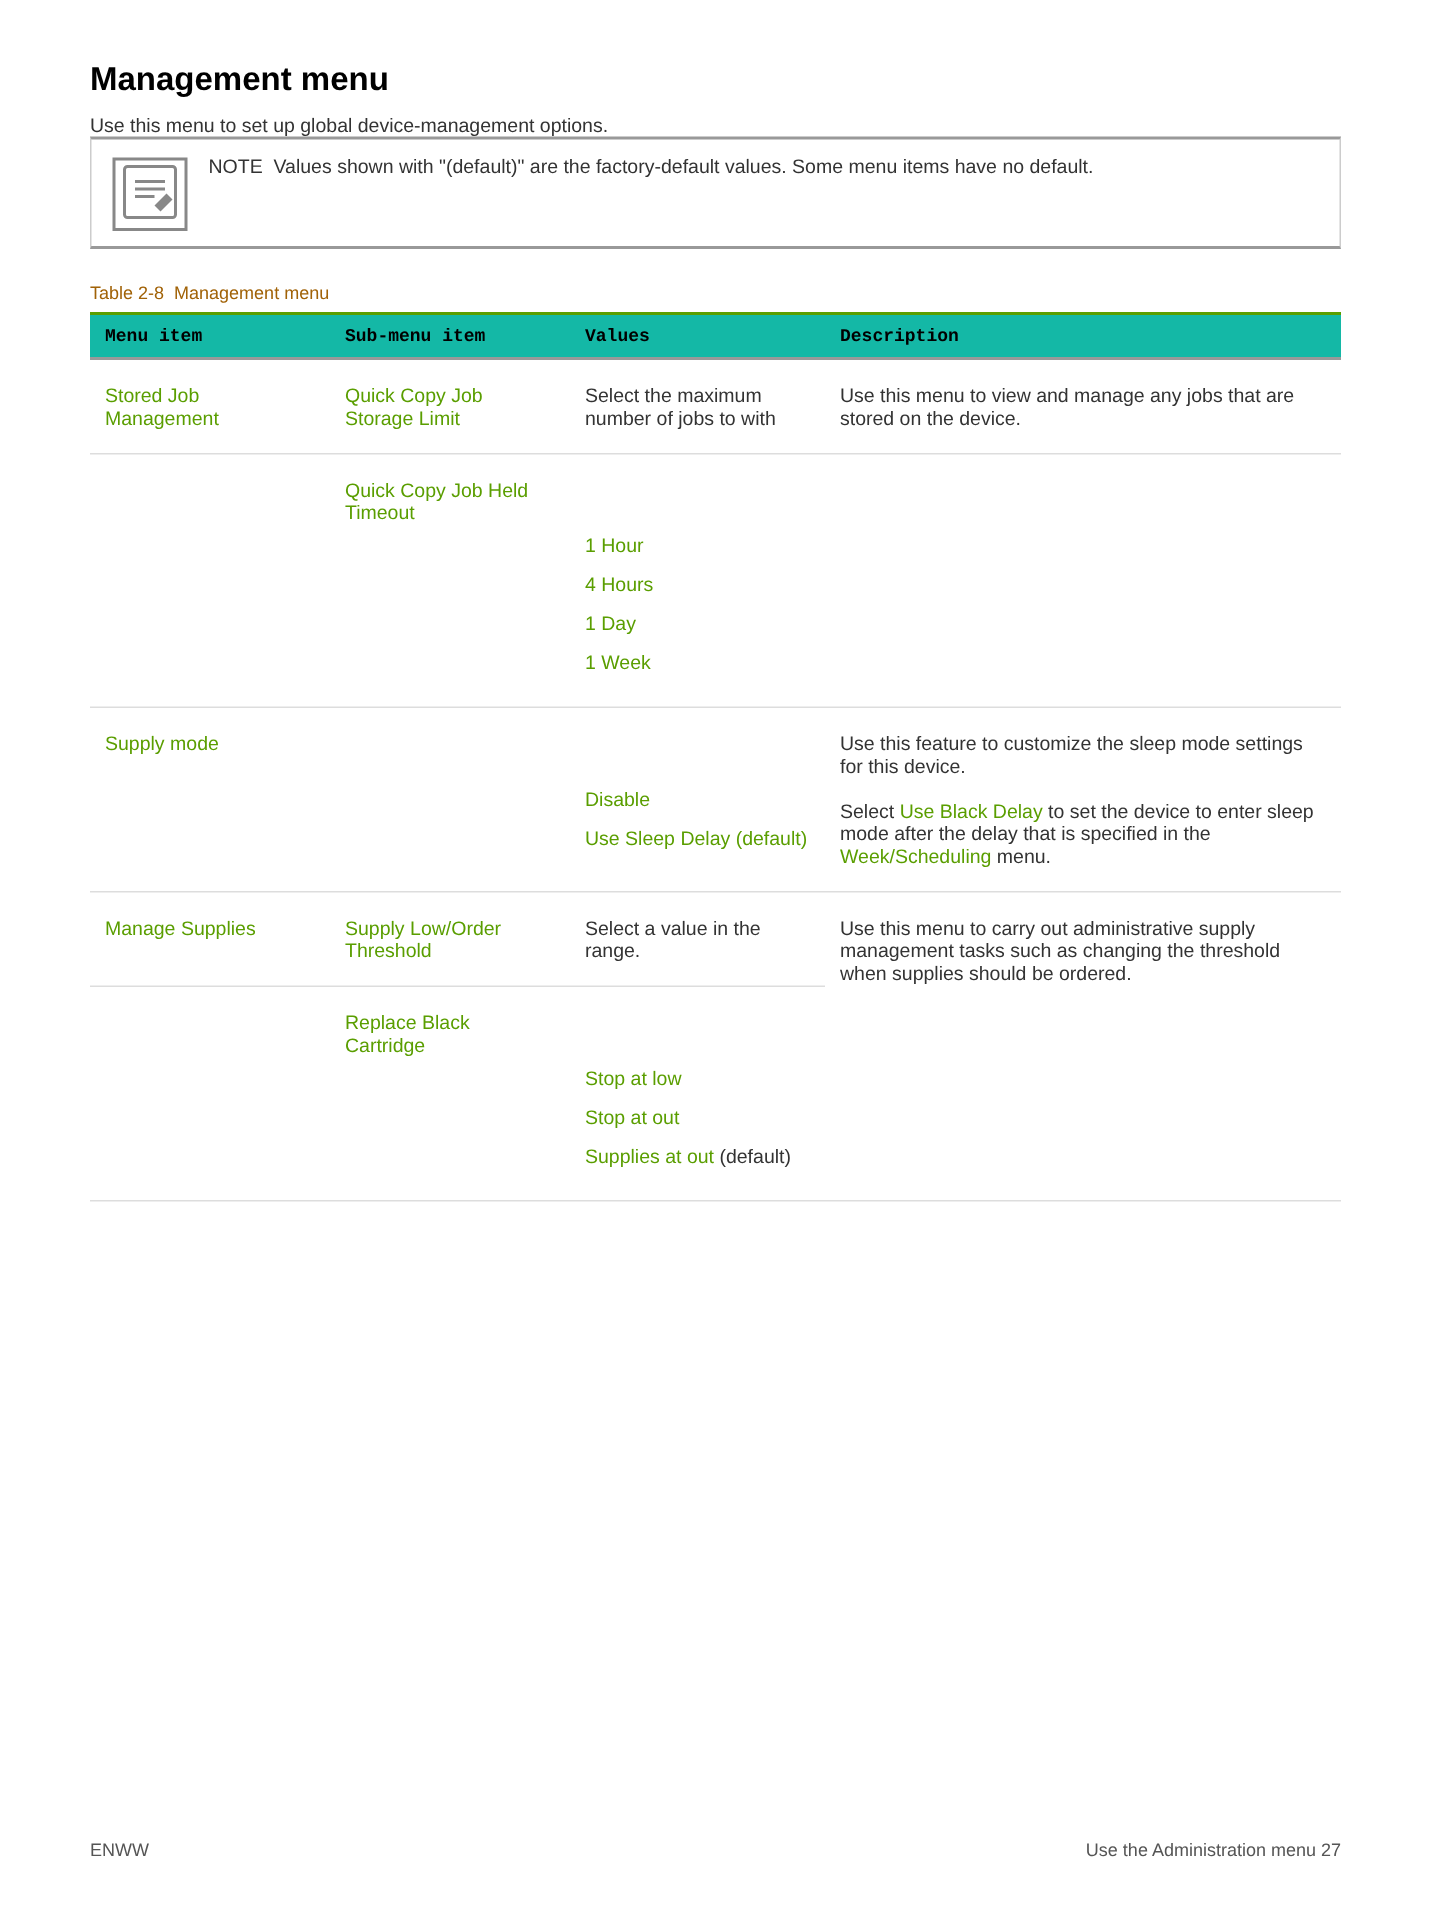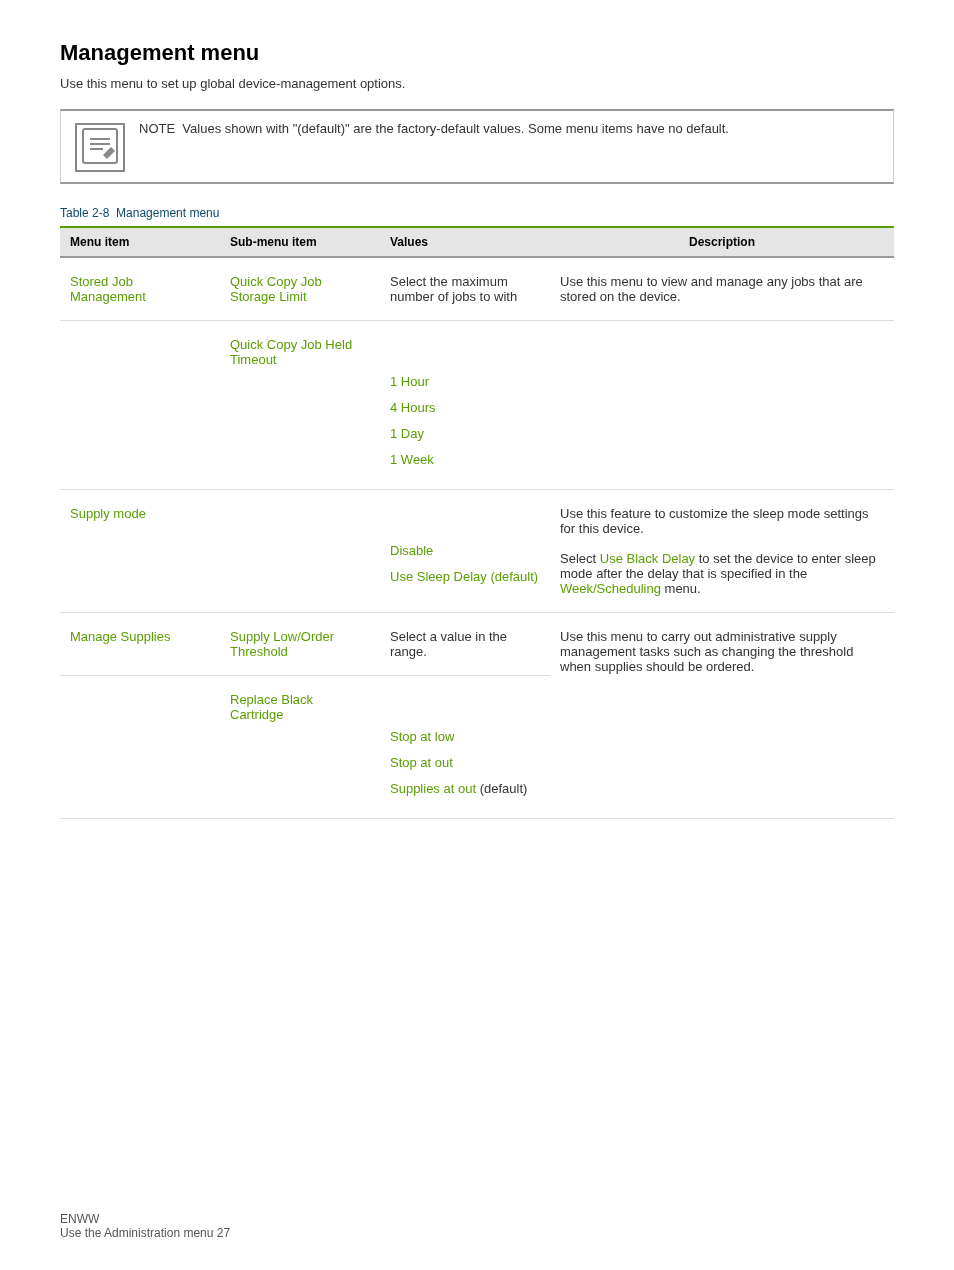--- a/index.html
+++ b/index.html
@@ -14,21 +14,20 @@
     }
     h1 {
       font-size: 22px;
       font-weight: bold;
       color: #000;
       margin-bottom: 10px;
     }
     .intro-text {
       font-size: 13px;
       color: #333;
-      margin-bottom: 18px;
     }
     .note-box {
       border: 1px solid #ccc;
       border-top: 2px solid #999;
       border-bottom: 2px solid #999;
       display: flex;
       align-items: flex-start;
       padding: 10px 14px;
       margin-bottom: 22px;
       gap: 14px;
@@ -44,36 +43,37 @@
     }
     .note-content {
       font-size: 13px;
       color: #333;
     }
     .note-content strong {
       font-weight: normal;
     }
     .table-label {
       font-size: 12px;
-      color: #0c4a6e;
+      color: #a16207;
       margin-bottom: 6px;
       font-weight: bold;
     }
     .table-label span {
       font-weight: normal;
     }
     table {
       width: 100%;
       border-collapse: collapse;
       font-size: 13px;
     }
     thead tr {
-      background-color: #e5e5e5;
+      background-color: #14b8a6;
       border-top: 2px solid #999;
       border-bottom: 2px solid #999;
+      font-family: Liberation Mono, monospace;
     }
     thead th {
       padding: 7px 10px;
       text-align: left;
       font-weight: bold;
       color: #333;
       font-size: 12px;
     }
     tbody tr {
       border-bottom: 1px solid #ddd;
@@ -84,36 +84,35 @@
       vertical-align: top;
       font-size: 13px;
     }
     .green-link {
       color: #5a9e00;
       text-decoration: none;
     }
     .col-menu { width: 160px; }
     .col-sub { width: 160px; }
     .col-values { width: 170px; }
-    .col-desc { width: auto; text-align: center; }
+    .col-desc { width: auto; }
     .sub-values-block {
       line-height: 2.0;
       margin-top: 32px;
     }
     .footer {
       position: fixed;
       bottom: 30px;
       left: 0;
       right: 0;
       display: flex;
       justify-content: space-between;
       padding: 0 60px;
       font-size: 12px;
       color: #555;
-      flex-direction: column;
     }
     .tbl-top-border {
       border-top: 2px solid #5a9e00;
     }
     .bold-header th {
       color: #000;
     }
   </style>
 </head>
 <body>

